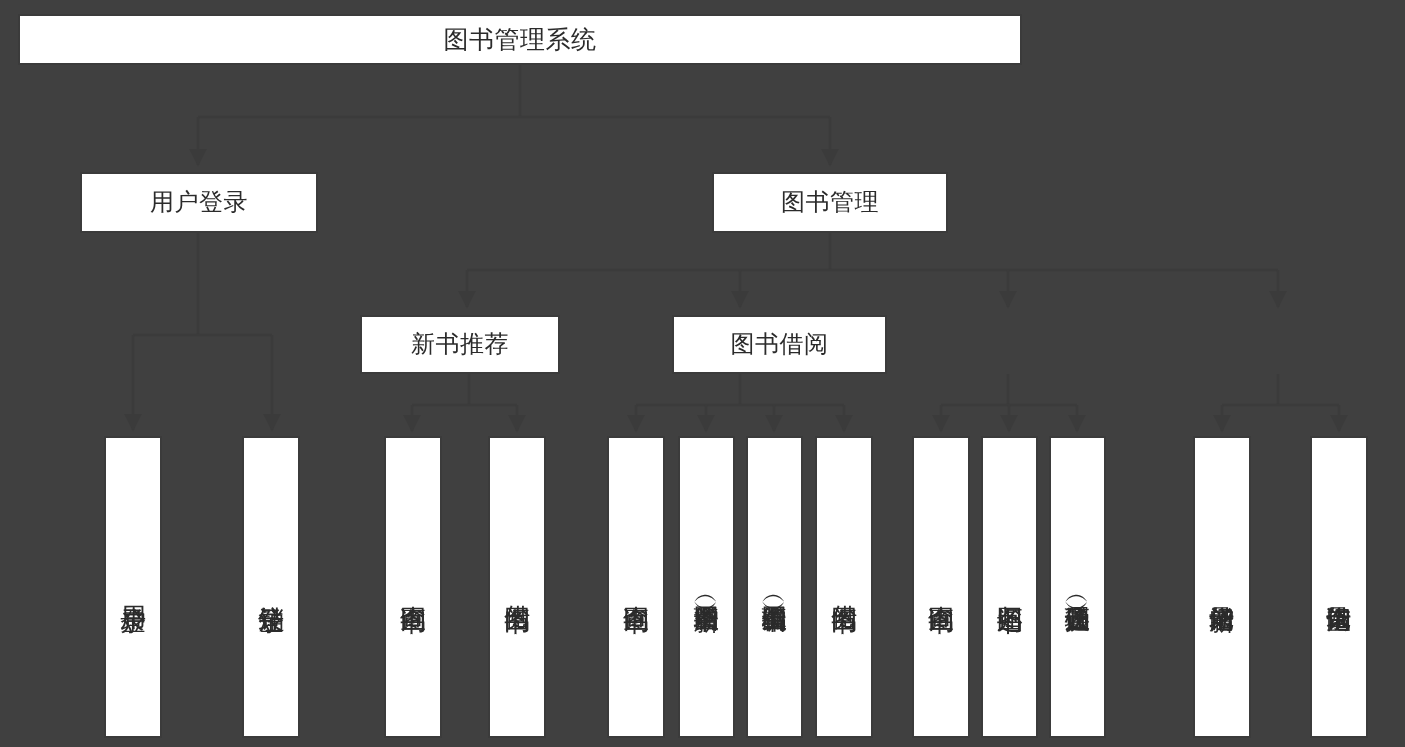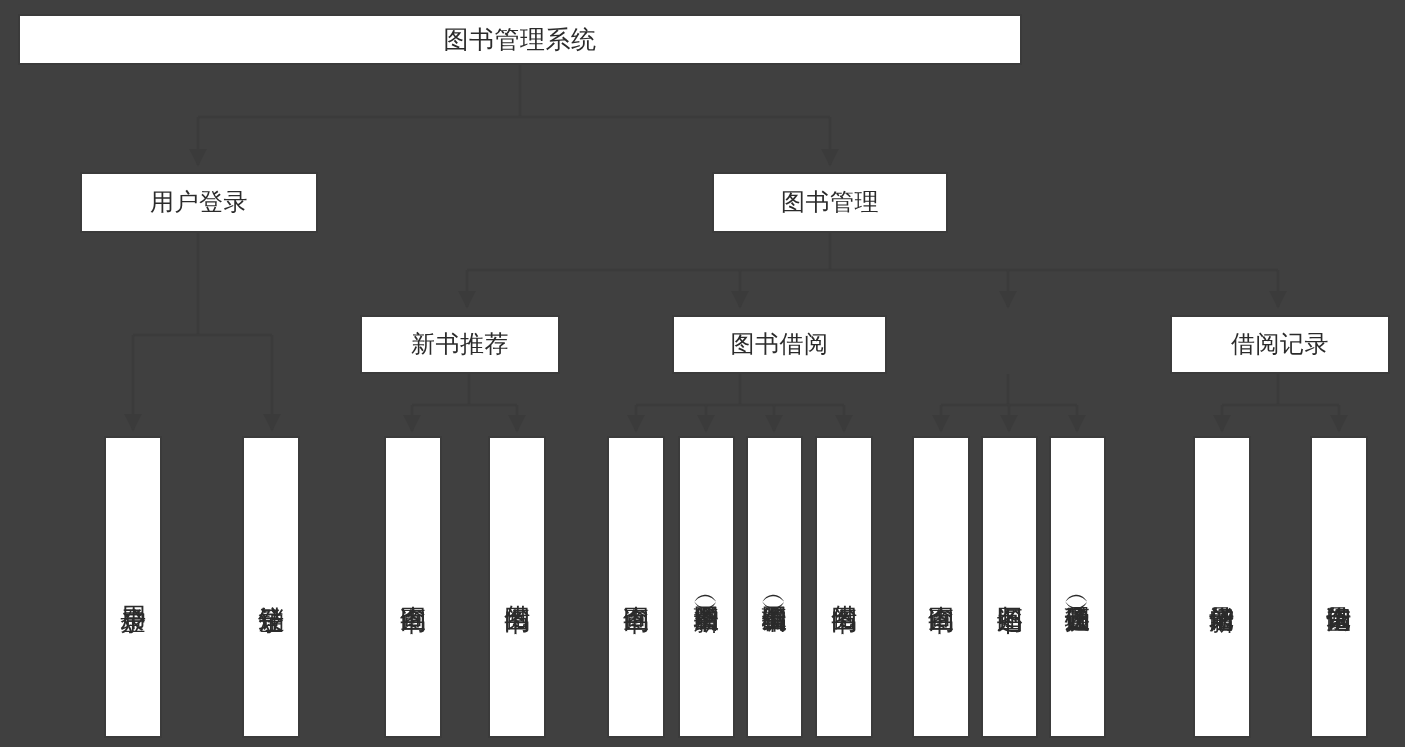--- a/index.html
+++ b/index.html
@@ -145,23 +145,20 @@
   <div class="node h" style="left:712px; top:172px; width:236px; height:61px;">
     <span class="lbl">图书管理</span>
   </div>
 
   <div class="node h" style="left:360px; top:315px; width:200px; height:59px;justify-content:center;">
     <span class="lbl">新书推荐</span>
   </div>
   <div class="node h" style="left:633px; top:315px; width:215px; height:59px;margin-left:39px;">
     <span class="lbl">图书借阅</span>
   </div>
-  <div class="node h" style="left:1170px; top:315px; width:220px; height:59px;">
-    <span class="lbl">借阅记录</span>
-  </div>
 
   <div class="node v" style="left:104px; top:436px; width:58px; height:302px;">
     <span class="lbl">用户登录</span>
   </div>
   <div class="node v" style="left:242px; top:436px; width:58px; height:302px;">
     <span class="lbl">注销登录</span>
   </div>
 
   <div class="node v" style="left:384px; top:436px; width:58px; height:302px;">
     <span class="lbl">查询图书</span>

